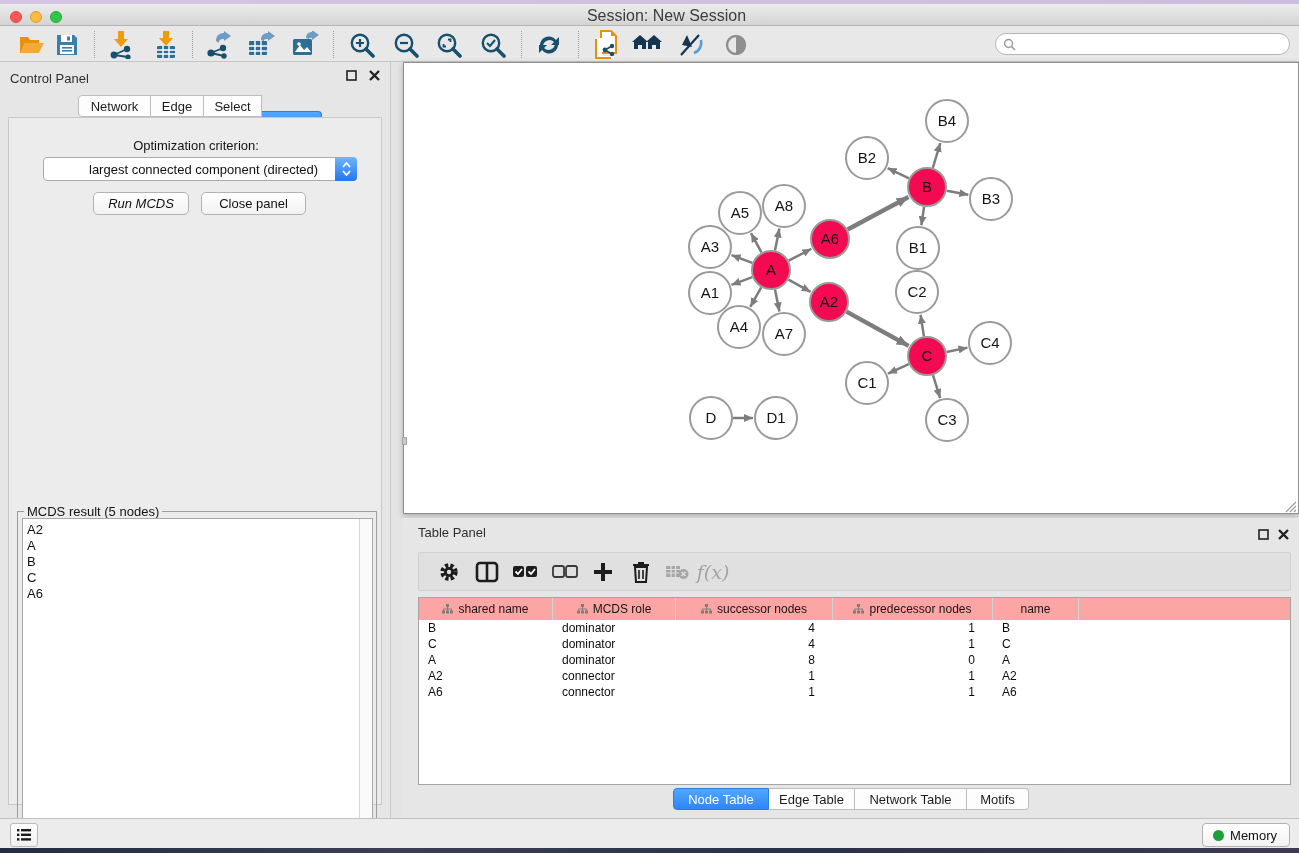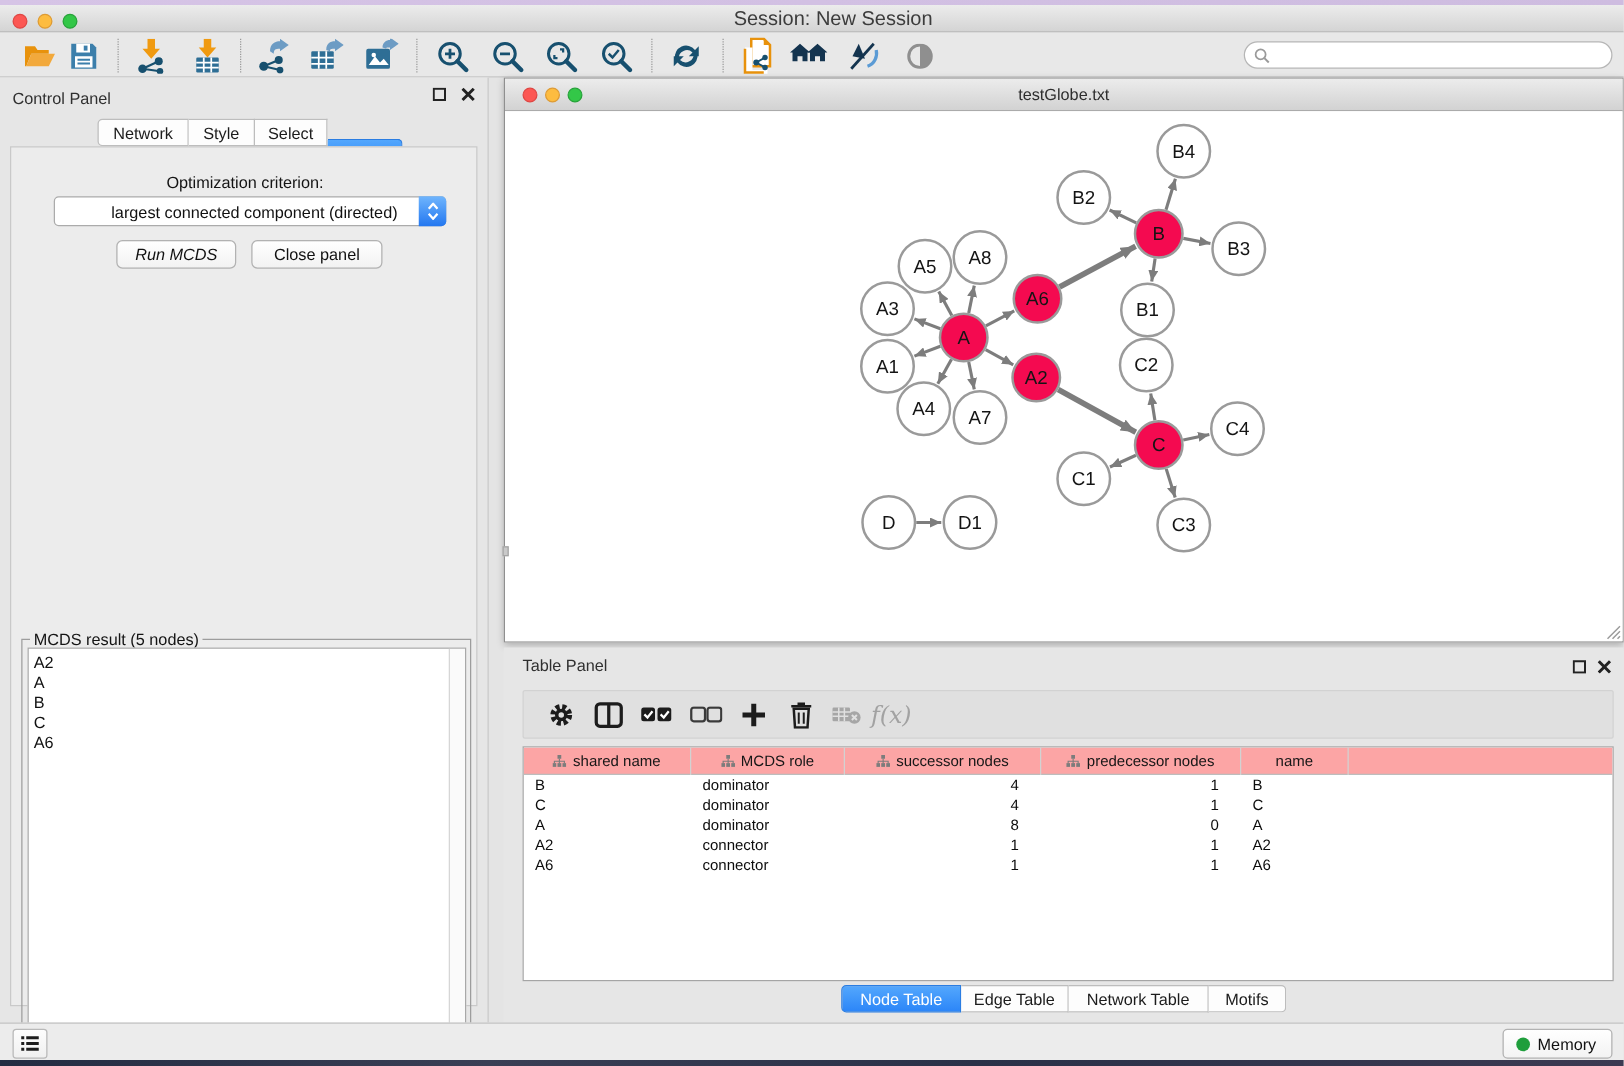--- a/index.html
+++ b/index.html
@@ -284,21 +284,21 @@
           <rect x="1" y="1" width="9" height="9" fill="none" stroke="#222" stroke-width="1.6"></rect>
         </svg>
     </div>
     <div style="position:absolute; right:10px; top:8px;" class="panel-btn">
       <svg width="11" height="11" viewBox="0 0 11 11">
           <path d="M1 1 L10 10 M10 1 L1 10" stroke="#222" stroke-width="2.4"></path>
         </svg>
     </div>
     <div class="cp-tabs" id="cp-tabs">
         <div class="tab" style="width: 73px;">Network</div>
-        <div class="tab" style="width: 53px;">Style</div>
+        <div class="tab" style="width: 53px;">Edge</div>
         <div class="tab" style="width: 58px;">Select</div>
         <div class="tab active" style="width: 60px; margin-top: 16px;">MCDS</div>
       </div>
 
     <div class="cp-pane">
       <div class="opt-label">Optimization criterion:</div>
       <div class="dropdown">
         <span class="dd-text">largest connected component (directed)</span>
         <span class="dd-stepper">
           <svg width="9" height="6" viewBox="0 0 9 6">
@@ -320,26 +320,20 @@
             <div class="result-item">A</div>
             <div class="result-item">B</div>
             <div class="result-item">C</div>
             <div class="result-item">A6</div>
           </div>
       </div>
     </div>
   </div>
 
   <div class="net-window">
-    <div class="net-titlebar">
-      <span class="ntl red"></span>
-      <span class="ntl yellow"></span>
-      <span class="ntl green"></span>
-      <div class="title">testGlobe.txt</div>
-    </div>
     <div class="net-canvas">
       <svg id="graph-svg" width="894" height="424" viewBox="0 0 894 424">
           <defs>
             <marker id="arrow" markerUnits="userSpaceOnUse" markerWidth="9" markerHeight="8" refX="9" refY="4" orient="auto">
               <polygon points="0 0,9 4,0 8" fill="#7d7d7d"></polygon>
             </marker>
             <marker id="arrowT" markerUnits="userSpaceOnUse" markerWidth="12" markerHeight="10" refX="12" refY="5" orient="auto">
               <polygon points="0 0,12 5,0 10" fill="#7d7d7d"></polygon>
             </marker>
           </defs>

